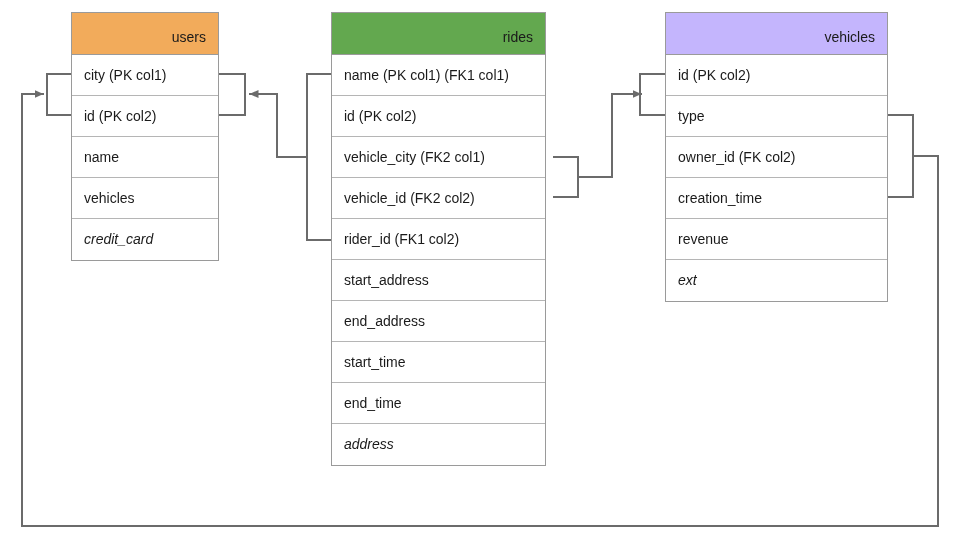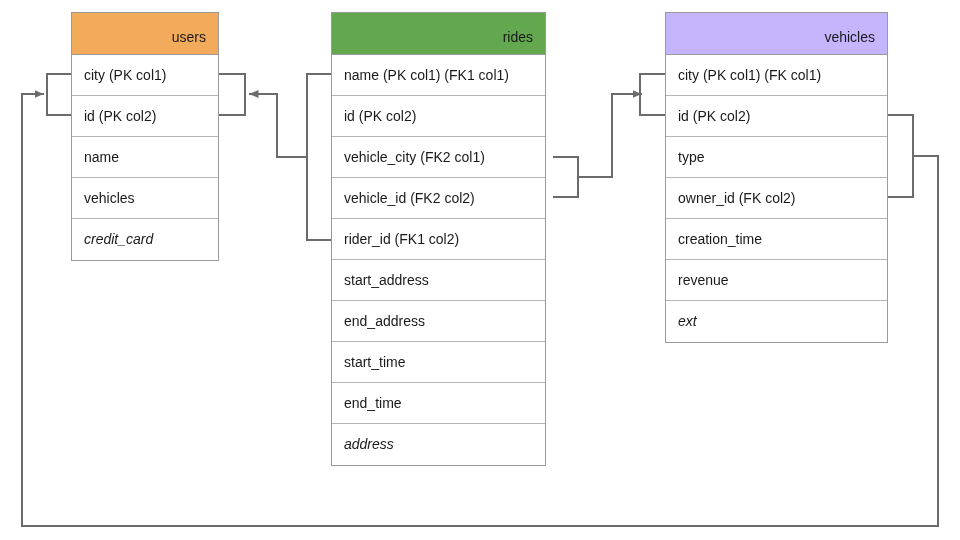--- a/index.html
+++ b/index.html
@@ -121,21 +121,20 @@
     <div class="entity-field">rider_id (FK1 col2)</div>
     <div class="entity-field">start_address</div>
     <div class="entity-field">end_address</div>
     <div class="entity-field">start_time</div>
     <div class="entity-field">end_time</div>
     <div class="entity-field last">address</div>
   </div>
 
   <div class="entity" id="tbl-vehicles">
     <div class="entity-header" style="background-color: #c4b5fd;">vehicles</div>
-    <div class="entity-field">city (PK col1) (FK col1)</div>
     <div class="entity-field">id (PK col2)</div>
     <div class="entity-field">type</div>
     <div class="entity-field">owner_id (FK col2)</div>
     <div class="entity-field">creation_time</div>
     <div class="entity-field">revenue</div>
     <div class="entity-field last">ext</div>
   </div>
 
 </div>
 

